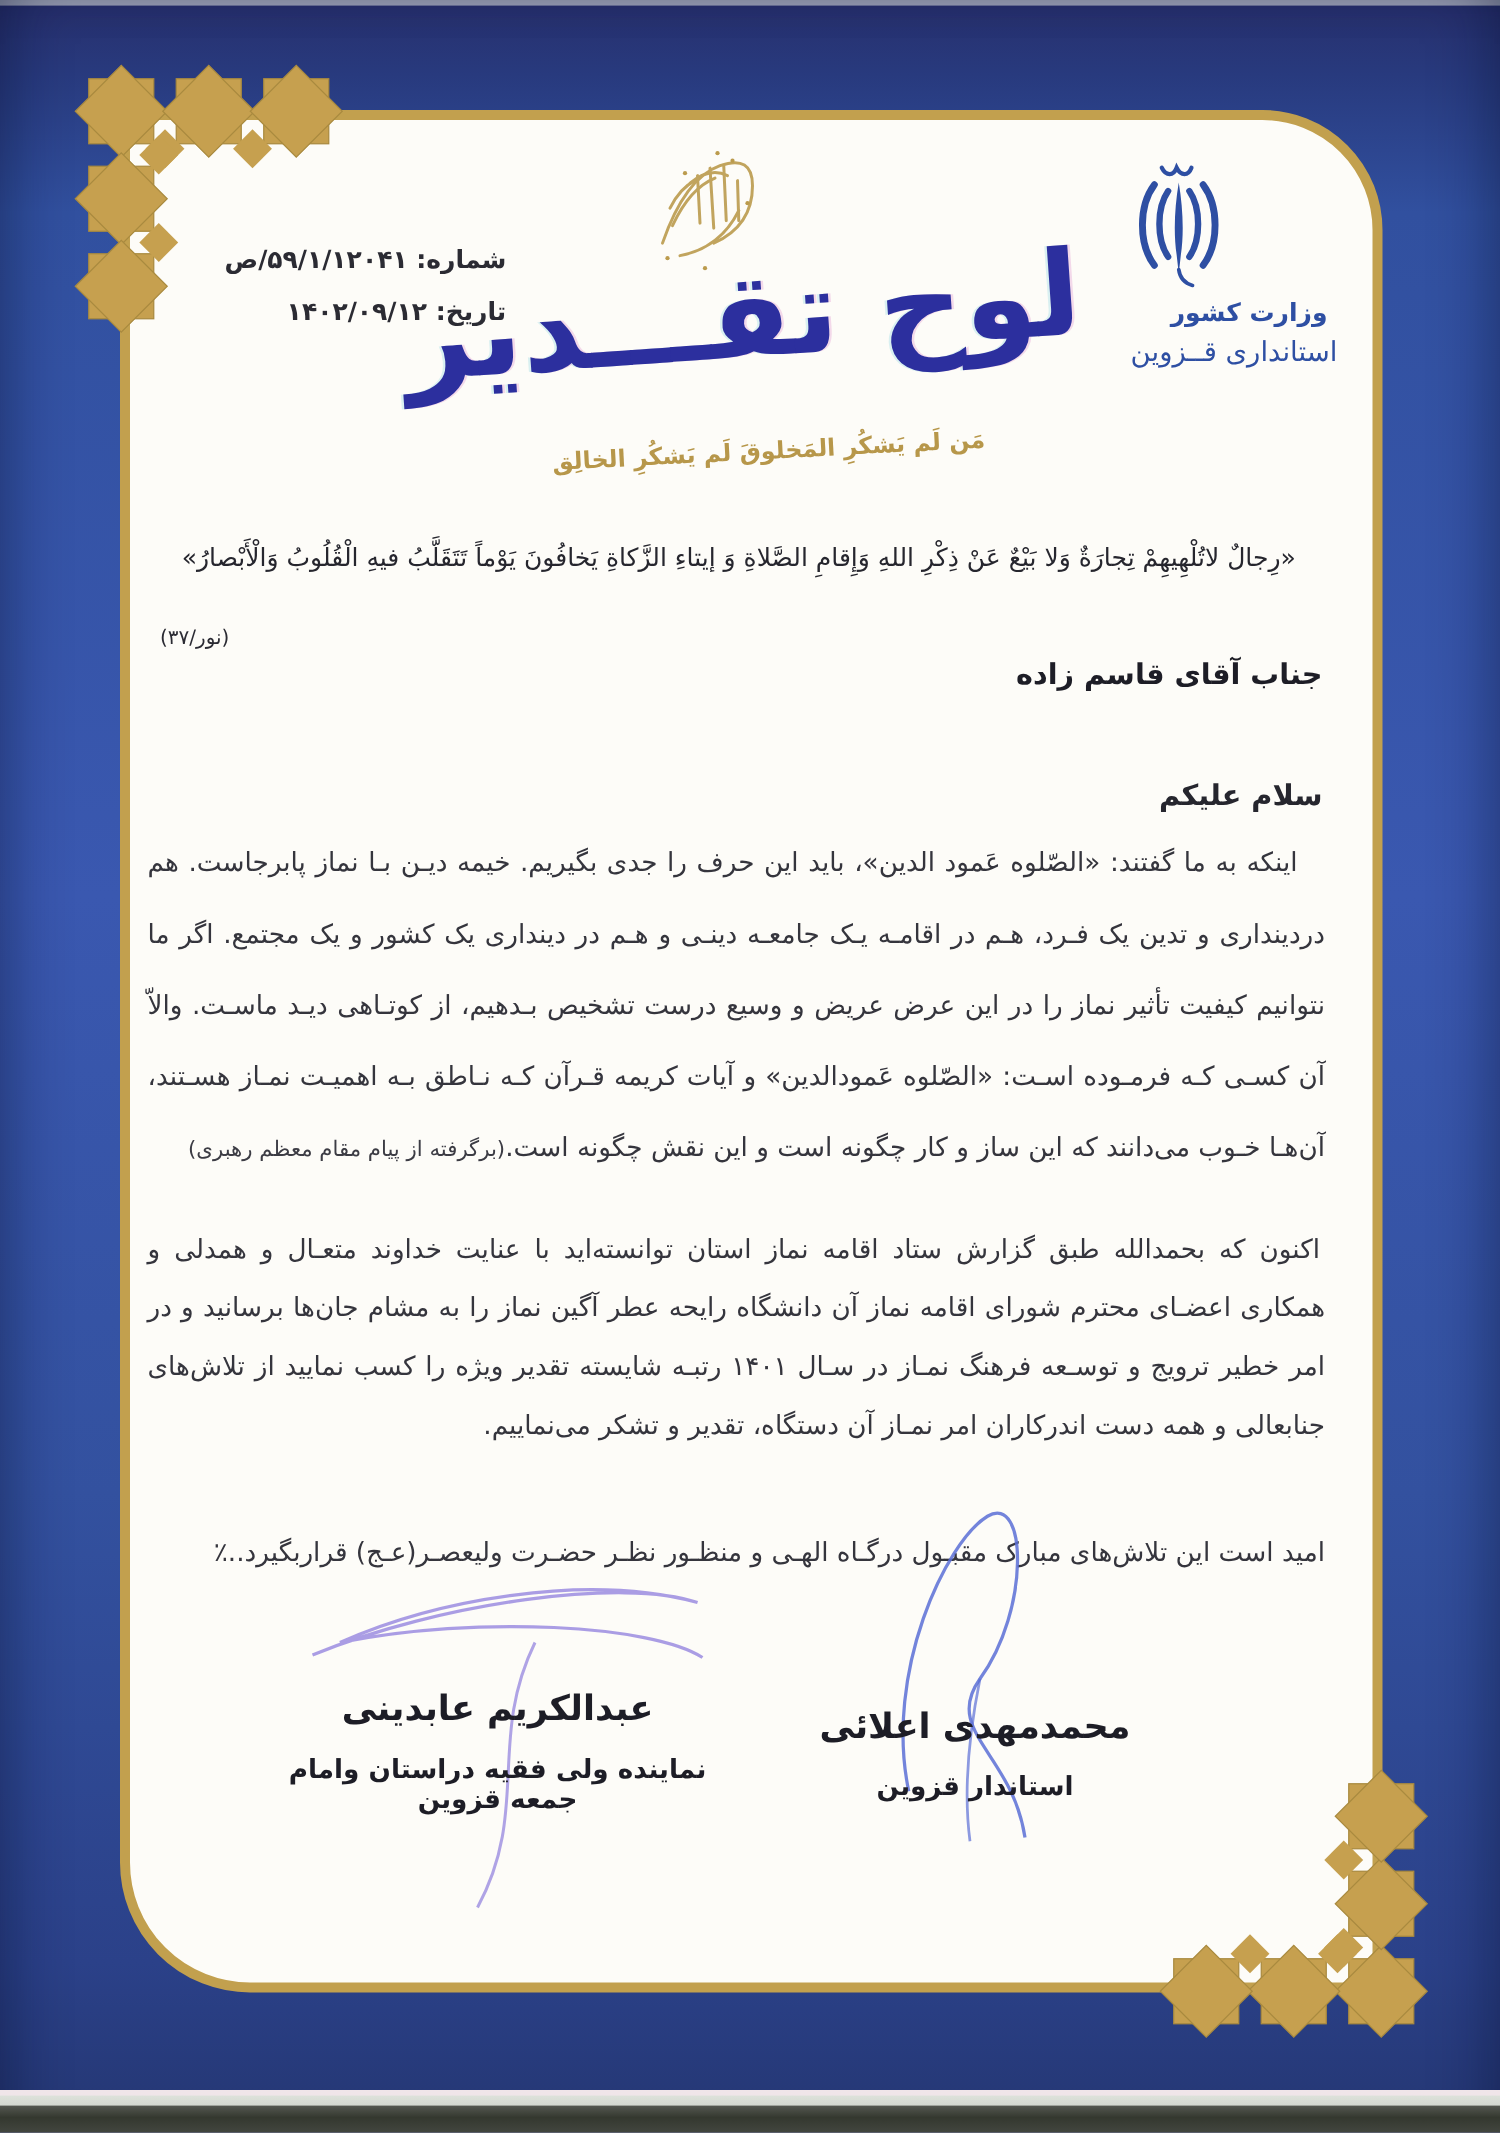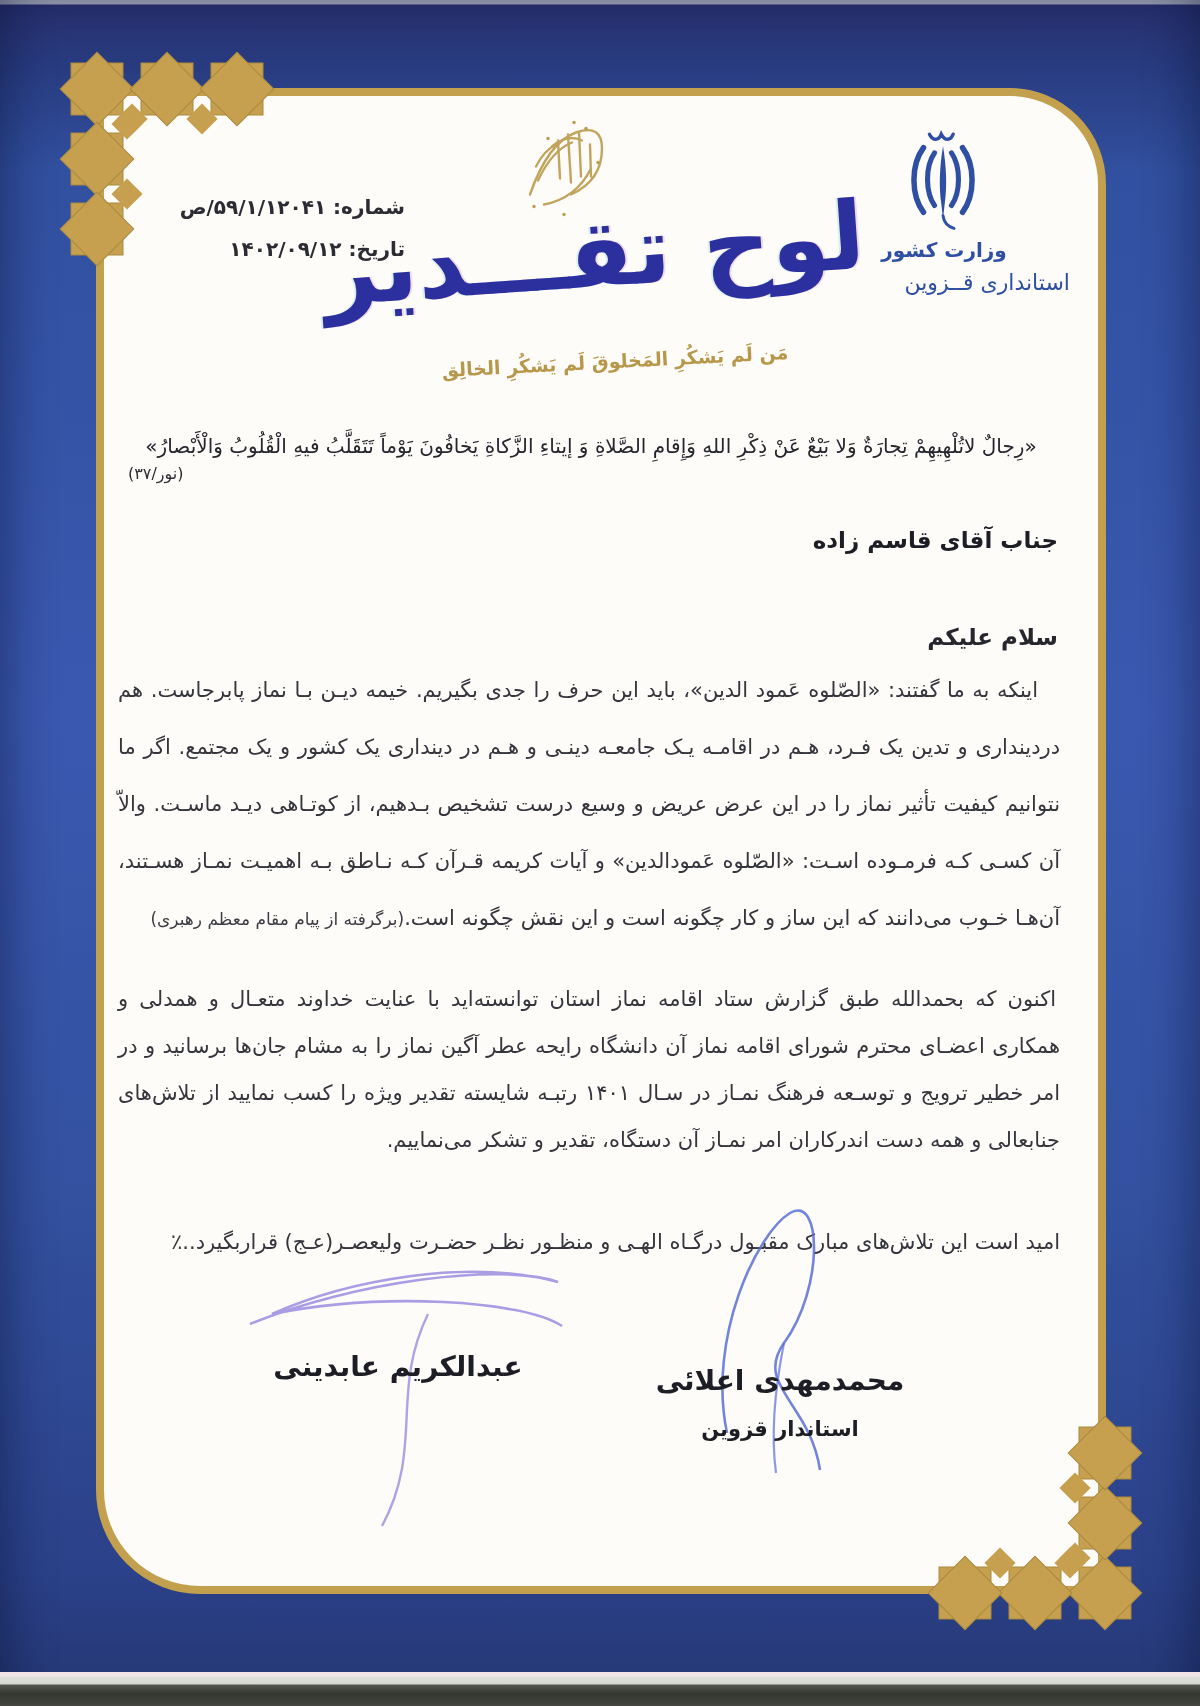--- a/index.html
+++ b/index.html
@@ -43,35 +43,35 @@
   }
   .motto{
     position:absolute;left:430px;top:350px;width:370px;
     direction:rtl;text-align:center;
     font-size:19px;font-weight:600;color:#b7974a;
     transform:rotate(-3deg);
   }
   .emblem{position:absolute;left:893px;top:124px;width:100px;height:112px;}
   .ministry{
     position:absolute;left:826px;top:238px;width:236px;
-    direction:rtl;text-align:center;
+    direction:rtl;
     font-size:20px;font-weight:bold;color:#2e4fa3;
   }
   .governorate{
     position:absolute;left:818px;top:270px;width:252px;
     direction:rtl;text-align:right;
     font-size:22px;font-weight:normal;color:#2e4fa3;
   }
   .verse{
     position:absolute;left:118px;top:434px;width:946px;
     direction:rtl;text-align:center;
     font-size:20px;color:#26262e;
   }
   .citation{
-    position:absolute;left:128px;top:464px;
+    position:absolute;left:128px;top:500px;
     direction:rtl;font-size:16px;color:#2b2b33;
   }
   .addressee{
     position:absolute;right:142px;top:518px;
     direction:rtl;text-align:left;
     font-size:23px;font-weight:bold;color:#1d1d26;line-height:44px;
   }
   .salutation{
     position:absolute;right:142px;top:624px;
     direction:rtl;font-size:23px;font-weight:600;color:#26262e;
@@ -216,16 +216,17 @@
     <path d="M18,128 C120,86 268,66 326,86 C236,62 116,84 40,118 C150,96 290,104 330,130" fill="none" stroke="#9b8ce0" stroke-width="2.6" opacity="0.85"></path>
     <path d="M196,118 C158,196 192,252 150,330" fill="none" stroke="#9b8ce0" stroke-width="2.4" opacity="0.8"></path>
   </svg>
 
   <div class="sig sig-right">
     <div class="name">محمدمهدی اعلائی</div>
     <div class="role">استاندار قزوین</div>
   </div>
   <div class="sig sig-left">
     <div class="name">عبدالکریم عابدینی</div>
+    <div class="role">نماینده ولی فقیه دراستان وامام جمعه قزوین</div>
   </div>
 
   <div class="scanedge"></div>
 </div>
 
 </body></html>

